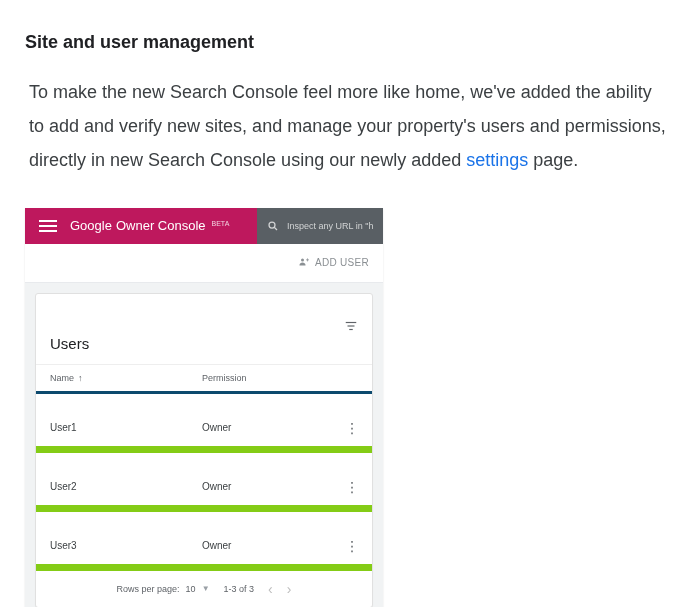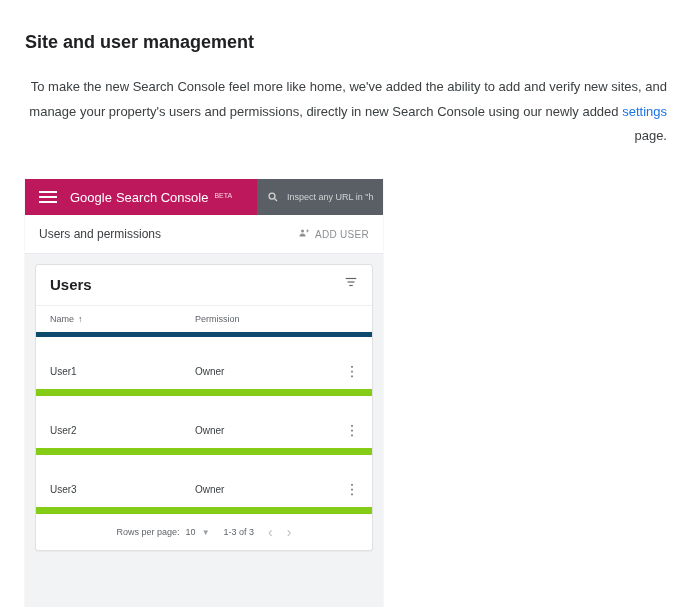--- a/index.html
+++ b/index.html
@@ -10,25 +10,24 @@
     width: 692px;
     box-sizing: border-box;
   }
   .heading {
     font-size: 18px;
     font-weight: 700;
     color: #202124;
     margin: 12px 0 22px 0;
   }
   .paragraph {
-    font-size: 13px;
+    font-size: 18px;
     color: #3c4043;
     line-height: 1.9;
     margin: 0 0 30px 4px;
-    text-align: right;
   }
   .link {
     color: #1a73e8;
     text-decoration: none;
   }
 
   .app-shot {
     width: 358px;
     background: #f1f3f4;
     box-shadow: 0 1px 2px rgba(0,0,0,0.1);
@@ -116,37 +115,38 @@
     box-shadow: 0 1px 1px rgba(0,0,0,0.04);
   }
   .card-head {
     display: flex;
     align-items: center;
     padding: 10px 14px 12px 14px;
     border-bottom: 1px solid #eee;
   }
   .card-title {
     font-size: 15px;
-    font-weight: 700;
+    font-weight: 400;
     color: #202124;
+    margin-top: 31px;
   }
   .filter-icon {
     margin-left: auto;
     color: #5f6368;
   }
 
   .thead {
     display: flex;
     padding: 8px 8px 8px 14px;
     font-size: 9px;
     color: #5f6368;
-    border-bottom: 5px solid #0c4a6e;
+    border-bottom: 3px solid #0c4a6e;
   }
   .col-name { width: 145px; display: flex; align-items: center; gap: 4px;}
-  .col-perm { flex: 1; }
+  .col-perm { flex: 1; margin-left: 7px; }
   .col-act  { width: 24px; }
 
   .row {
     display: flex;
     align-items: center;
     padding: 16px 8px 0 14px;
     height: 36px;
     font-size: 10px;
     color: #3c4043;
     border-bottom: 7px solid #84cc16;
@@ -185,36 +185,35 @@
 <div class="app-shot">
 
   <div class="topbar">
     <div class="hamburger">
       <span></span>
         <span></span>
         <span></span>
     </div>
     <div class="brand">
       <span class="brand-bold">Google</span>
-      <span class="brand-light">Search Console</span>
+      <span class="brand-light">Owner Console</span>
       <span class="beta">BETA</span>
     </div>
     <div class="search-area">
       <span class="search-icon">
         <svg width="12" height="12" viewBox="0 0 24 24" fill="none" stroke="#d2d4d5" stroke-width="2.5">
             <circle cx="10" cy="10" r="6"></circle>
             <line x1="20" y1="20" x2="14.5" y2="14.5"></line>
           </svg>
       </span>
       <span class="search-text">Inspect any URL in "htt</span>
     </div>
   </div>
 
   <div class="subbar">
-    <span class="subbar-title">Users and permissions</span>
     <div class="add-user">
       <span>
         <svg width="12" height="12" viewBox="0 0 24 24" fill="#8a8f93">
             <circle cx="9" cy="8" r="3"></circle>
             <path d="M3 18c0-3 3-5 6-5s6 2 6 5v1H3z"></path>
             <rect x="16" y="7" width="6" height="1.5"></rect>
             <rect x="18.25" y="4.75" width="1.5" height="6"></rect>
           </svg>
       </span>
       <span>ADD USER</span>

